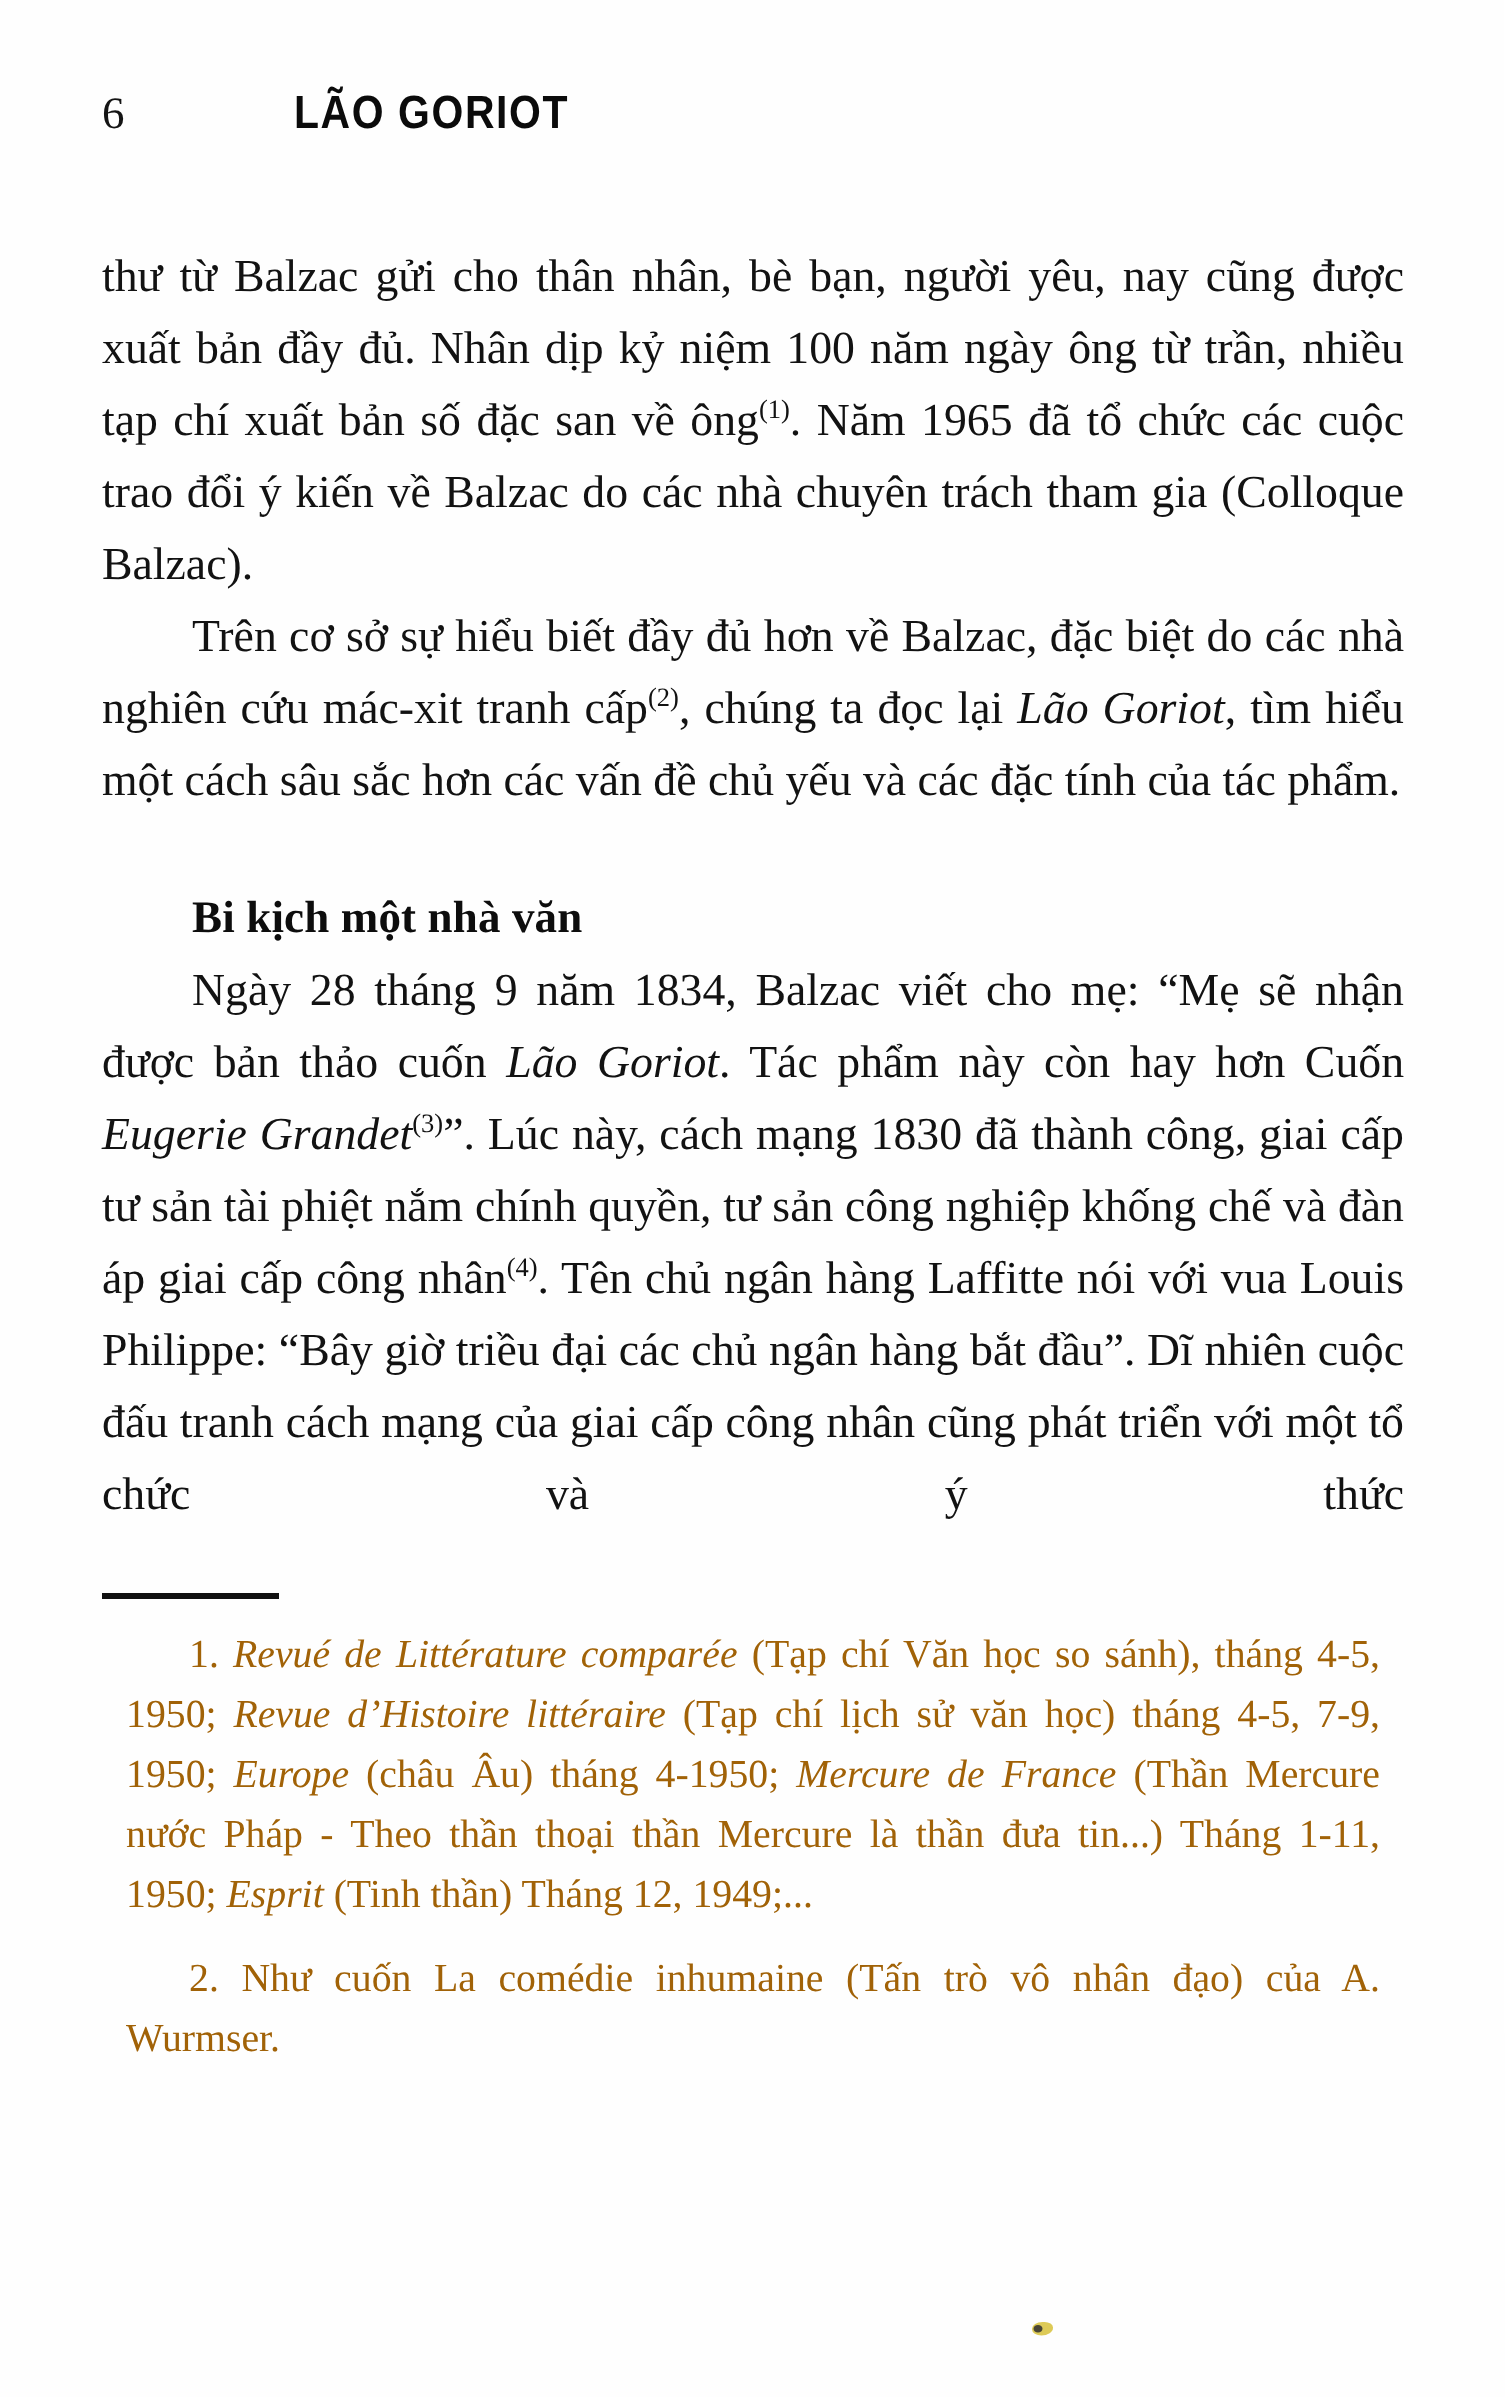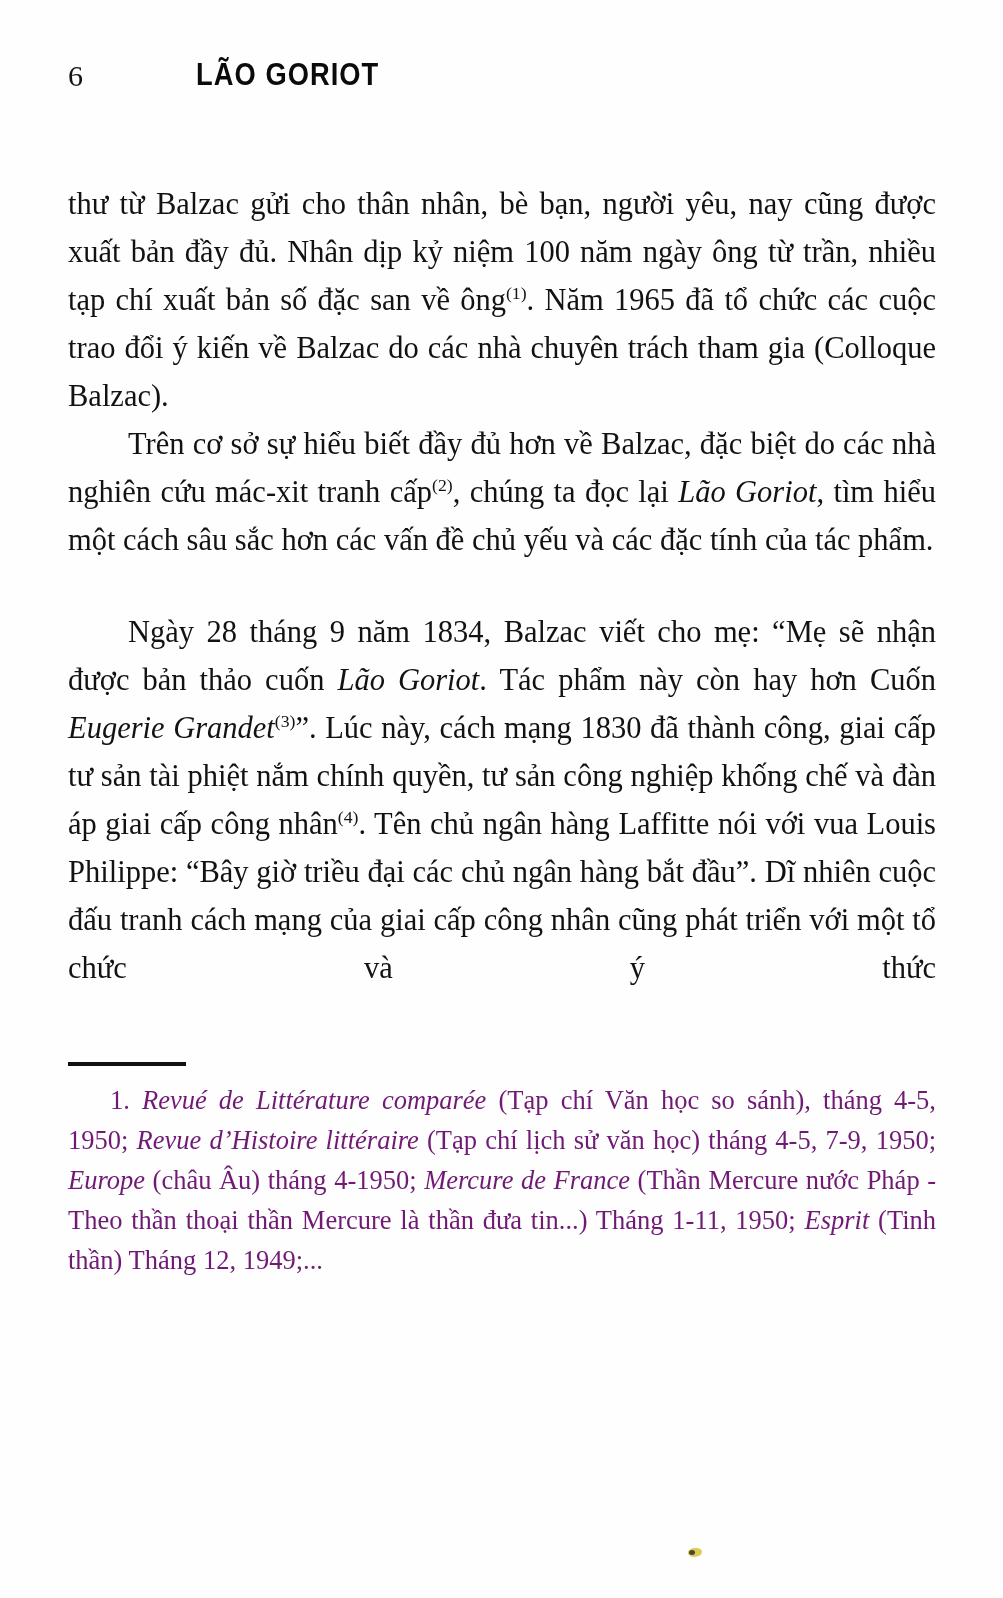--- a/index.html
+++ b/index.html
@@ -52,21 +52,21 @@
     letter-spacing: 1.2px;
     transform: scaleX(0.88);
     transform-origin: left center;
     color: #0b0b0b;
   }
 
   
   .text-column {
     position: absolute;
     left: 68px;
-    top: 180px;
+    top: 160px;
     width: 868px;
   }
 
   p.body-para {
     margin: 0;
     font-size: 30.5px;
     line-height: 48px;
     text-align: justify;
     text-justify: inter-word;
     color: #121212;
@@ -107,27 +107,27 @@
     top: 1062px;
     width: 868px;
   }
   .footnote-rule {
     width: 118px;
     height: 4px;
     background: #111111;
     margin: 0 0 14px 0;
   }
   p.footnote {
-    margin: 0;
+    margin: 16px;
     font-size: 26.5px;
     line-height: 40px;
     text-align: justify;
     text-justify: inter-word;
     text-indent: 42px;
-    color: #701a75;
+    color: #a16207;
   }
 
   
   .scan-speck {
     position: absolute;
     left: 688px;
     top: 1548px;
     width: 14px;
     height: 9px;
     background: #d8c23a;
@@ -156,29 +156,31 @@
   </div>
 
   <div class="text-column">
 
     <p class="body-para last-line-full"><span>thư từ Balzac gửi cho thân nhân, bè bạn, người yêu, nay cũng được xuất bản đầy đủ. Nhân dịp kỷ niệm 100 năm ngày ông từ trần, nhiều tạp chí xuất bản số đặc san về ông</span><sup class="note-ref">(1)</sup><span>. Năm 1965 đã tổ chức các cuộc trao đổi ý kiến về Balzac do các nhà chuyên trách tham gia (Colloque Balzac).</span></p>
 
     <p class="body-para indent"><span>Trên cơ sở sự hiểu biết đầy đủ hơn về Balzac, đặc biệt do các nhà nghiên cứu mác-xit tranh cấp</span><sup class="note-ref">(2)</sup><span>, chúng ta đọc lại </span><span class="it">Lão Goriot</span><span>, tìm hiểu một cách sâu sắc hơn các vấn đề chủ yếu và các đặc tính của tác phẩm.</span></p>
 
     <div class="gap-before-heading"></div>
 
+    <h2 class="section-heading">Bi kịch một nhà văn</h2>
 
     <p class="body-para indent last-line-full"><span>Ngày 28 tháng 9 năm 1834, Balzac viết cho mẹ: “Mẹ sẽ nhận được bản thảo cuốn </span><span class="it">Lão Goriot</span><span>. Tác phẩm này còn hay hơn Cuốn </span><span class="it">Eugerie Grandet</span><sup class="note-ref">(3)</sup><span>”. Lúc này, cách mạng 1830 đã thành công, giai cấp tư sản tài phiệt nắm chính quyền, tư sản công nghiệp khống chế và đàn áp giai cấp công nhân</span><sup class="note-ref">(4)</sup><span>. Tên chủ ngân hàng Laffitte nói với vua Louis Philippe: “Bây giờ triều đại các chủ ngân hàng bắt đầu”. Dĩ nhiên cuộc đấu tranh cách mạng của giai cấp công nhân cũng phát triển với một tổ chức và ý thức</span></p>
 
   </div>
 
   <div class="footnote-area">
     <div class="footnote-rule"></div>
 
     <p class="footnote"><span>1.</span> <span class="it">Revué de Littérature comparée</span><span> (Tạp chí Văn học so sánh), tháng 4-5, 1950; </span><span class="it">Revue d’Histoire littéraire</span><span> (Tạp chí lịch sử văn học) tháng 4-5, 7-9, 1950; </span><span class="it">Europe</span><span> (châu Âu) tháng 4-1950; </span><span class="it">Mercure de France</span><span> (Thần Mercure nước Pháp - Theo thần thoại thần Mercure là thần đưa tin...) Tháng 1-11, 1950; </span><span class="it">Esprit</span><span> (Tinh thần) Tháng 12, 1949;...</span></p>
 
+    <p class="footnote"><span>2.</span> <span>Như cuốn La comédie inhumaine (Tấn trò vô nhân đạo) của A. Wurmser.</span></p>
 
 
   </div>
 
   <div class="scan-speck"></div>
 
 </div>
 
 </body></html>

